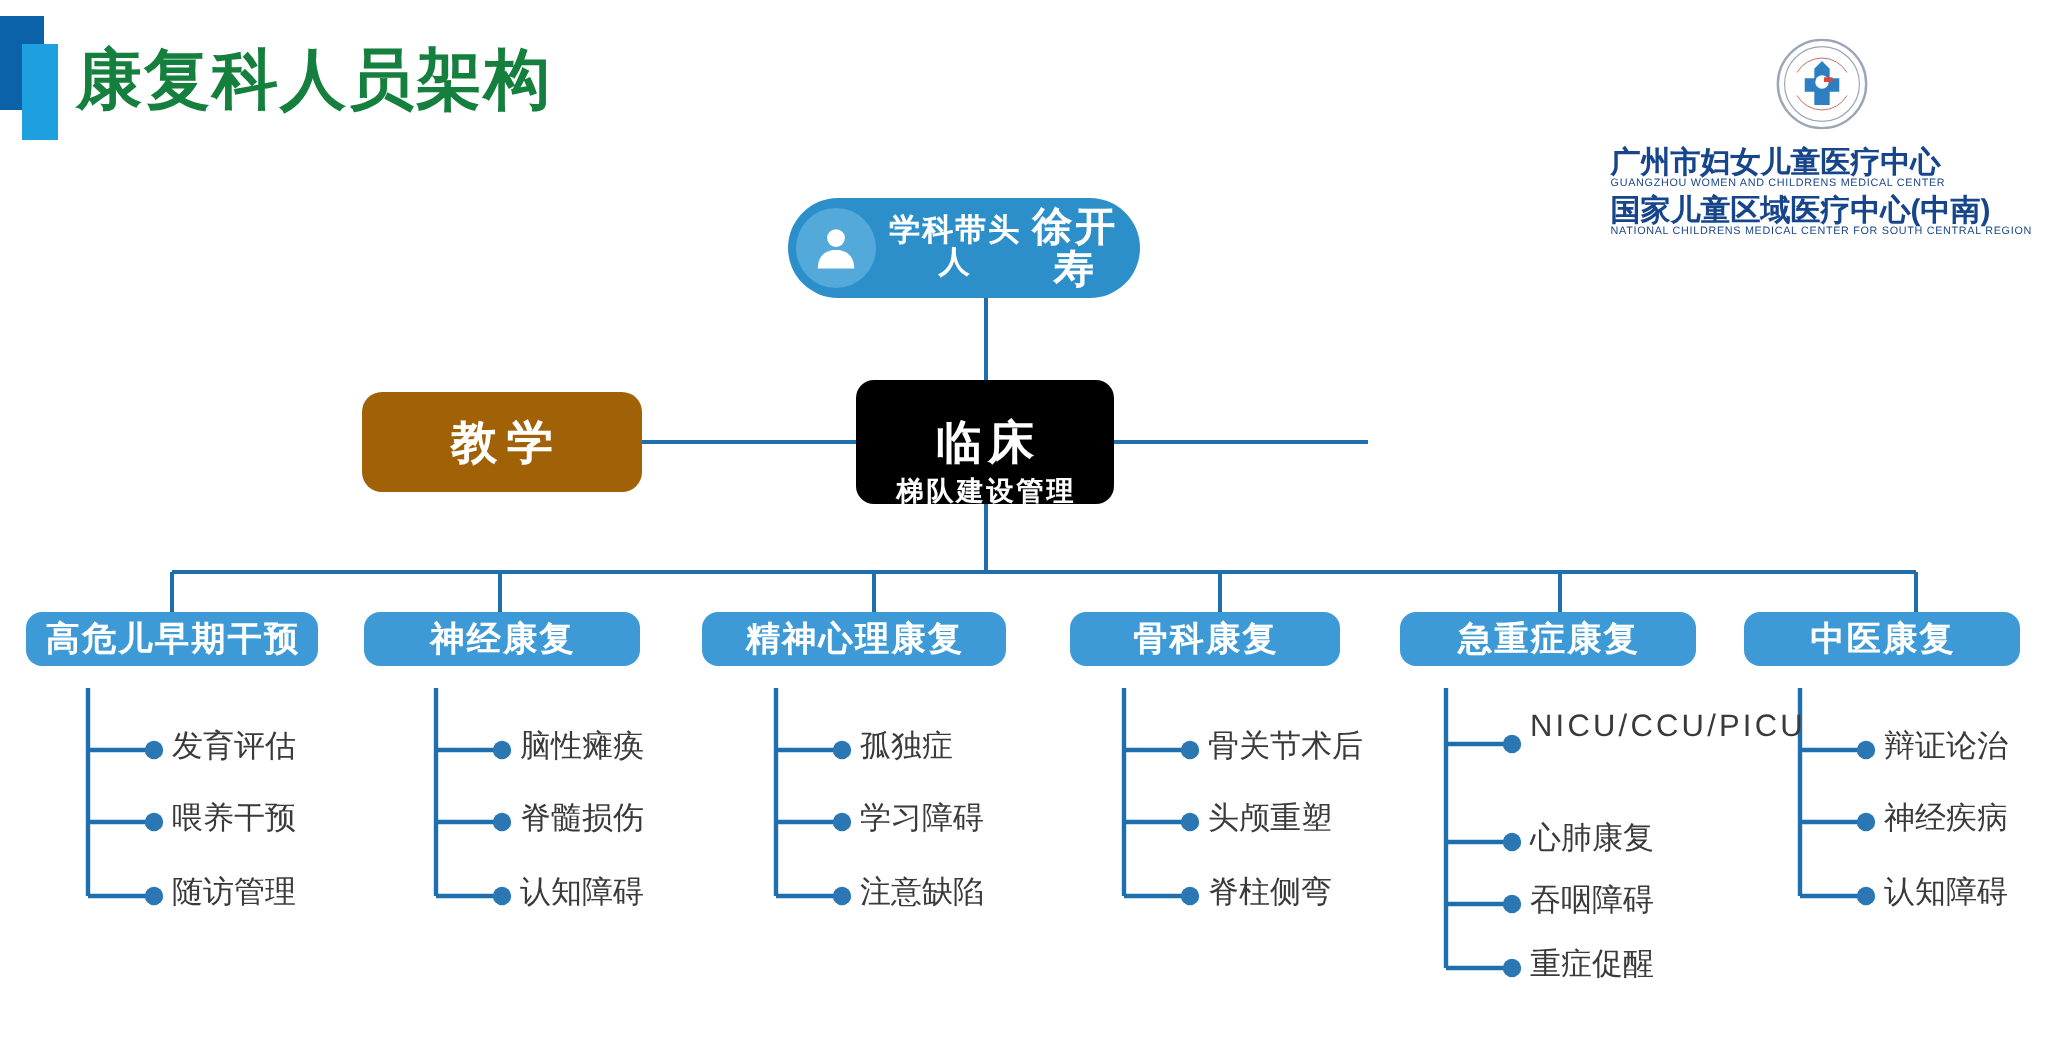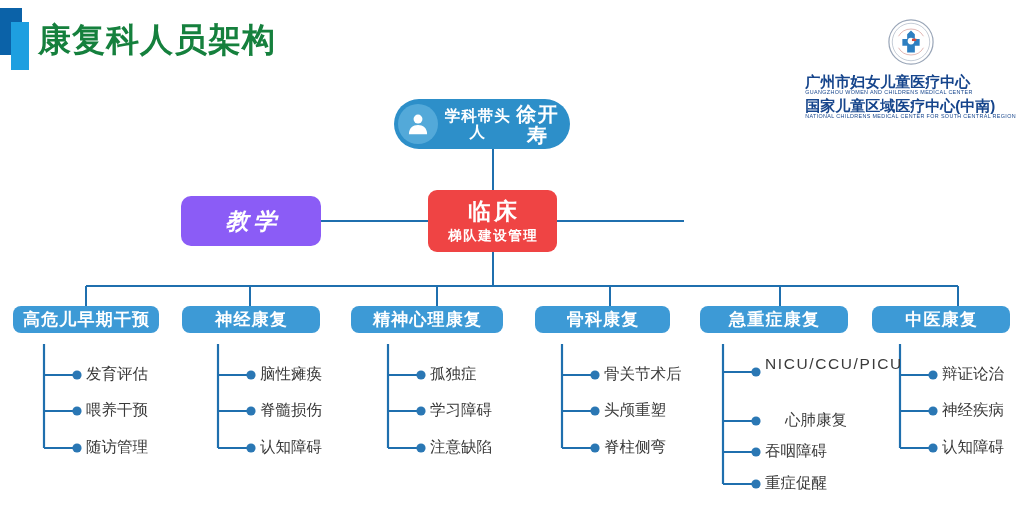--- a/index.html
+++ b/index.html
@@ -121,39 +121,39 @@
   }
   .leader-name {
     font-size: 20px;
     font-weight: bold;
     letter-spacing: 1.5px;
     margin-top: 1px;
   }
 
   
   .mid {
-    background: #8b5cf6;
+    background: #a16207;
     height: 50px;
-    font-style: italic;
   }
   .mid-label {
     font-size: 23px;
     font-weight: bold;
     letter-spacing: 5px;
     text-indent: 5px;
   }
   .mid-teaching { left: 181px; top: 196px; width: 140px; }
   .mid-research { left: 684px; top: 196px; width: 163px; }
 
   .mid-clinic {
     left: 428px; top: 190px;
     width: 129px; height: 62px;
-    background: #ef4444;
+    background: #000000;
     border-radius: 9px;
     line-height: 1;
+    justify-content: flex-end;
   }
   .clinic-main {
     font-size: 23px;
     font-weight: bold;
     letter-spacing: 3px;
     text-indent: 3px;
   }
   .clinic-sub {
     font-size: 13.5px;
     font-weight: bold;
@@ -342,21 +342,21 @@
       <div class="node dept" style="left: 535px; width: 135px;">
         <div class="dept-label">骨科康复</div>
       </div>
       <div class="leaf" style="left: 604px; top: 365px;">骨关节术后</div>
       <div class="leaf" style="left: 604px; top: 401px;">头颅重塑</div>
       <div class="leaf" style="left: 604px; top: 438px;">脊柱侧弯</div>
       <div class="node dept" style="left: 700px; width: 148px;">
         <div class="dept-label">急重症康复</div>
       </div>
       <div class="leaf wide" style="left: 765px; top: 355px;">NICU/CCU/PICU</div>
-      <div class="leaf" style="left: 765px; top: 411px; margin-left: 20px;">心肺康复</div>
+      <div class="leaf" style="left: 765px; top: 411px;">心肺康复</div>
       <div class="leaf" style="left: 765px; top: 442px;">吞咽障碍</div>
       <div class="leaf" style="left: 765px; top: 474px;">重症促醒</div>
       <div class="node dept" style="left: 872px; width: 138px;">
         <div class="dept-label">中医康复</div>
       </div>
       <div class="leaf" style="left: 942px; top: 365px;">辩证论治</div>
       <div class="leaf" style="left: 942px; top: 401px;">神经疾病</div>
       <div class="leaf" style="left: 942px; top: 438px;">认知障碍</div>
     </div>
 

